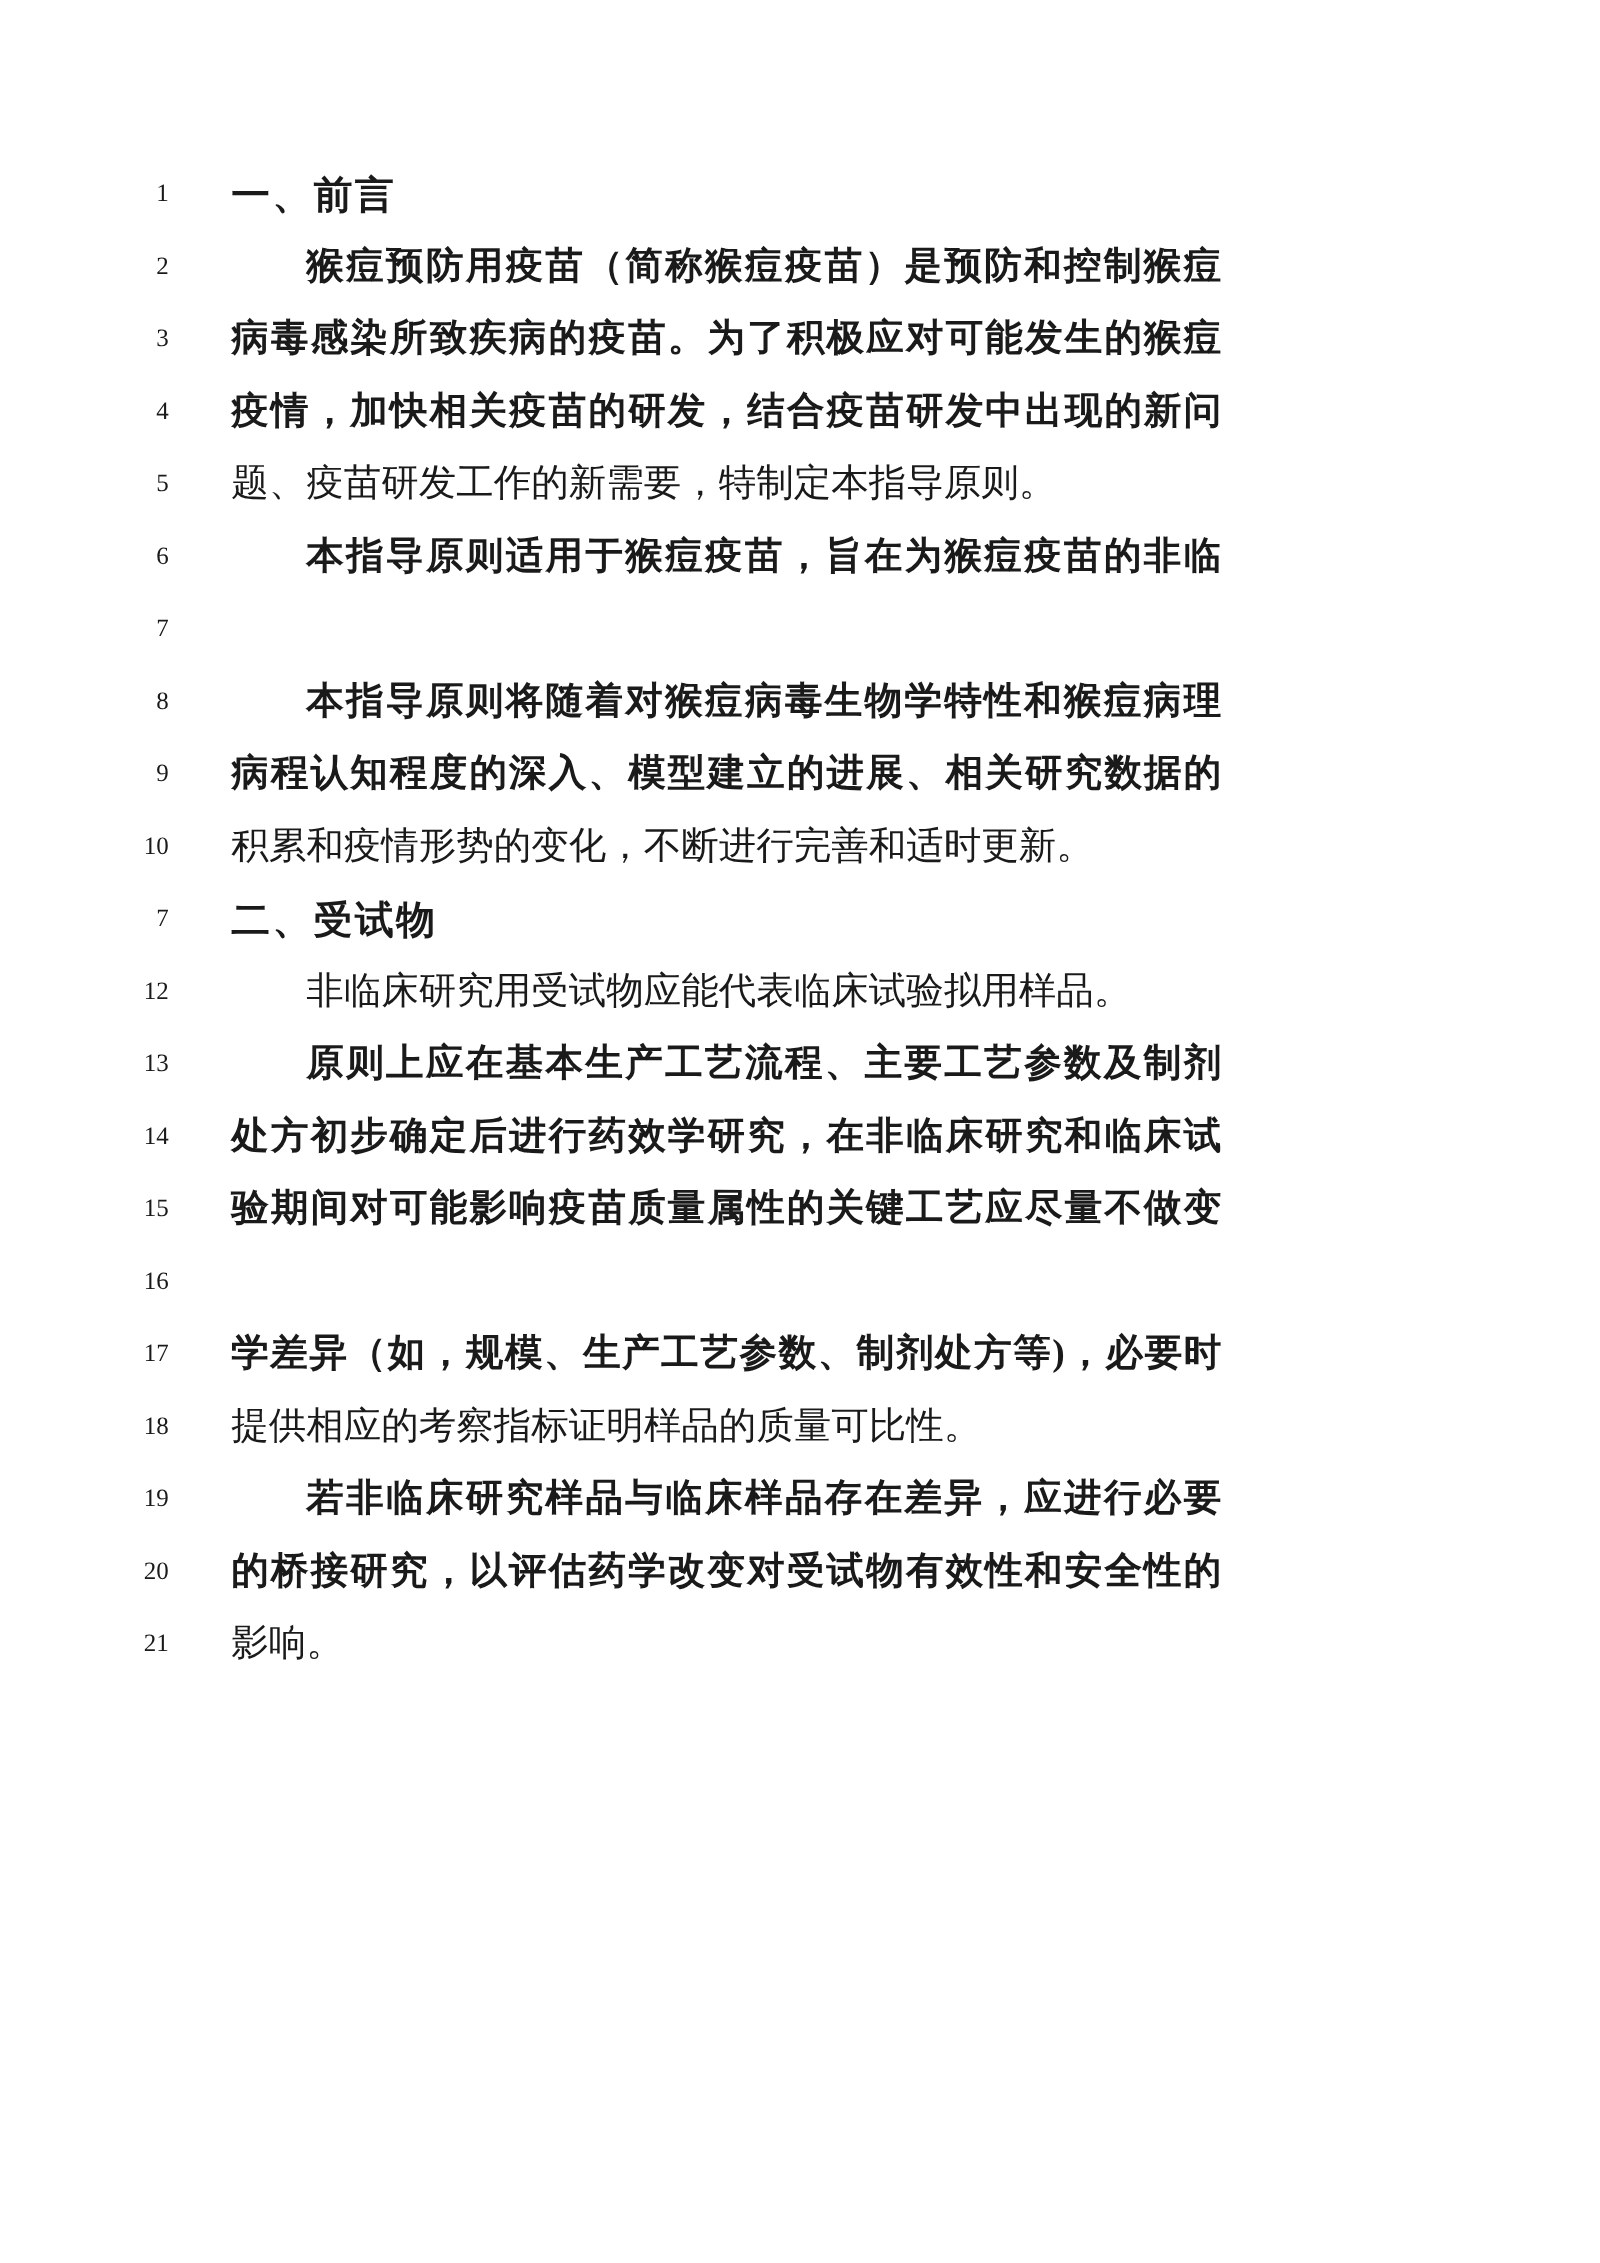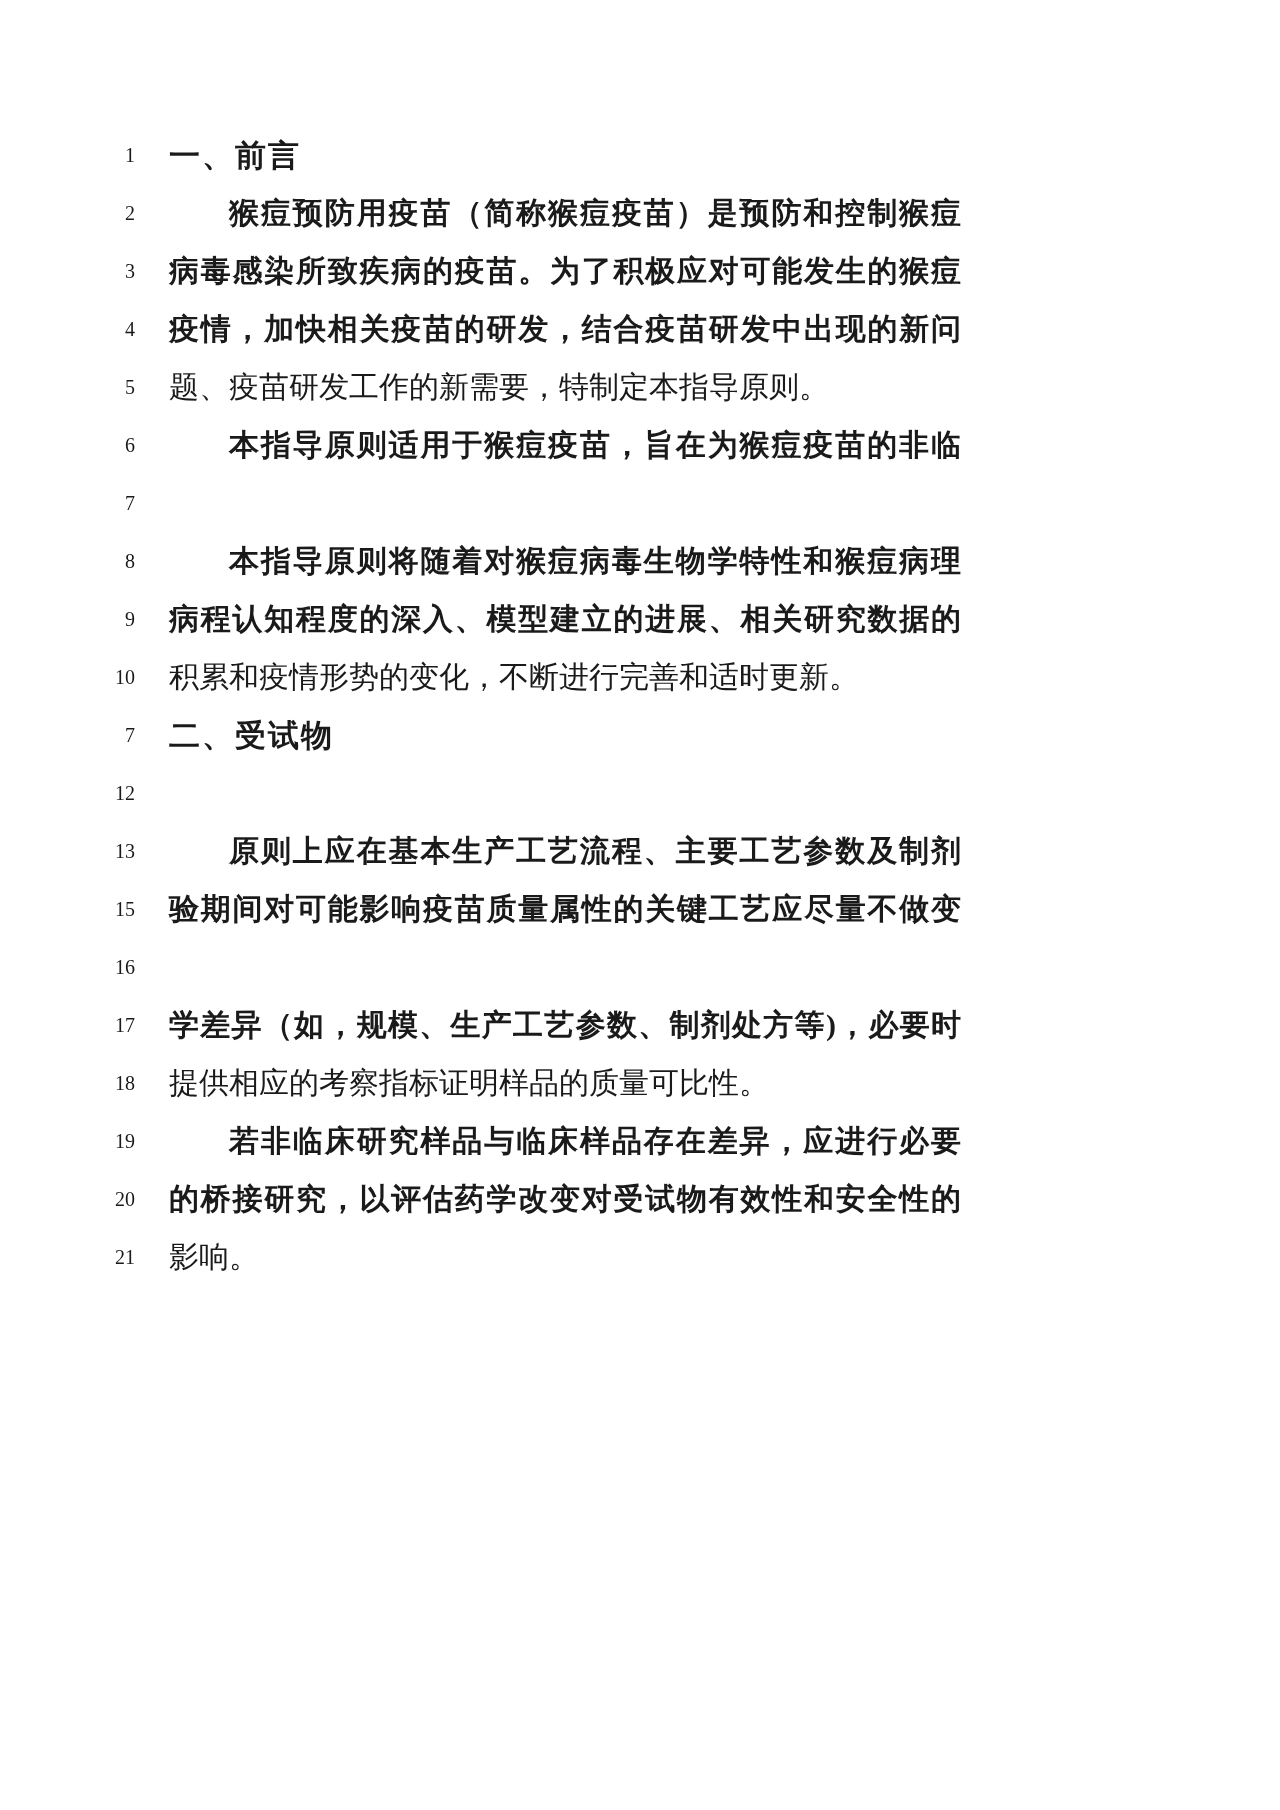--- a/index.html
+++ b/index.html
@@ -30,21 +30,21 @@
     flex: 0 0 135px;
     text-align: right;
     font-size: 20px;
     color: #1a1a1a;
     font-family: "Liberation Serif", serif;
   }
   .txt {
     display: block;
     width: 792px;
     flex: 0 0 792px;
-    margin-left: 34px;
+    margin-left: 50px;
     font-size: 30px;
     line-height: 1;
     text-align: left;
     white-space: nowrap;
     color: #1a1a1a;
   }
   .txt.justify {
     white-space: normal;
     text-align: justify;
     text-align-last: justify;
@@ -116,27 +116,32 @@
       <span class="txt">积累和疫情形势的变化，不断进行完善和适时更新。</span>
     </div>
 
     <div class="row">
       <span class="num">7</span>
       <span class="txt heading">二、受试物</span>
     </div>
 
     <div class="row">
       <span class="num">12</span>
+      <span class="txt indent">非临床研究用受试物应能代表临床试验拟用样品。</span>
     </div>
 
     <div class="row">
       <span class="num">13</span>
       <span class="txt indent justify">原则上应在基本生产工艺流程、主要工艺参数及制剂</span>
     </div>
 
+    <div class="row">
+      <span class="num">14</span>
+      <span class="txt justify">处方初步确定后进行药效学研究，在非临床研究和临床试</span>
+    </div>
 
     <div class="row">
       <span class="num">15</span>
       <span class="txt justify">验期间对可能影响疫苗质量属性的关键工艺应尽量不做变</span>
     </div>
 
     <div class="row">
       <span class="num">16</span>
     </div>
 

